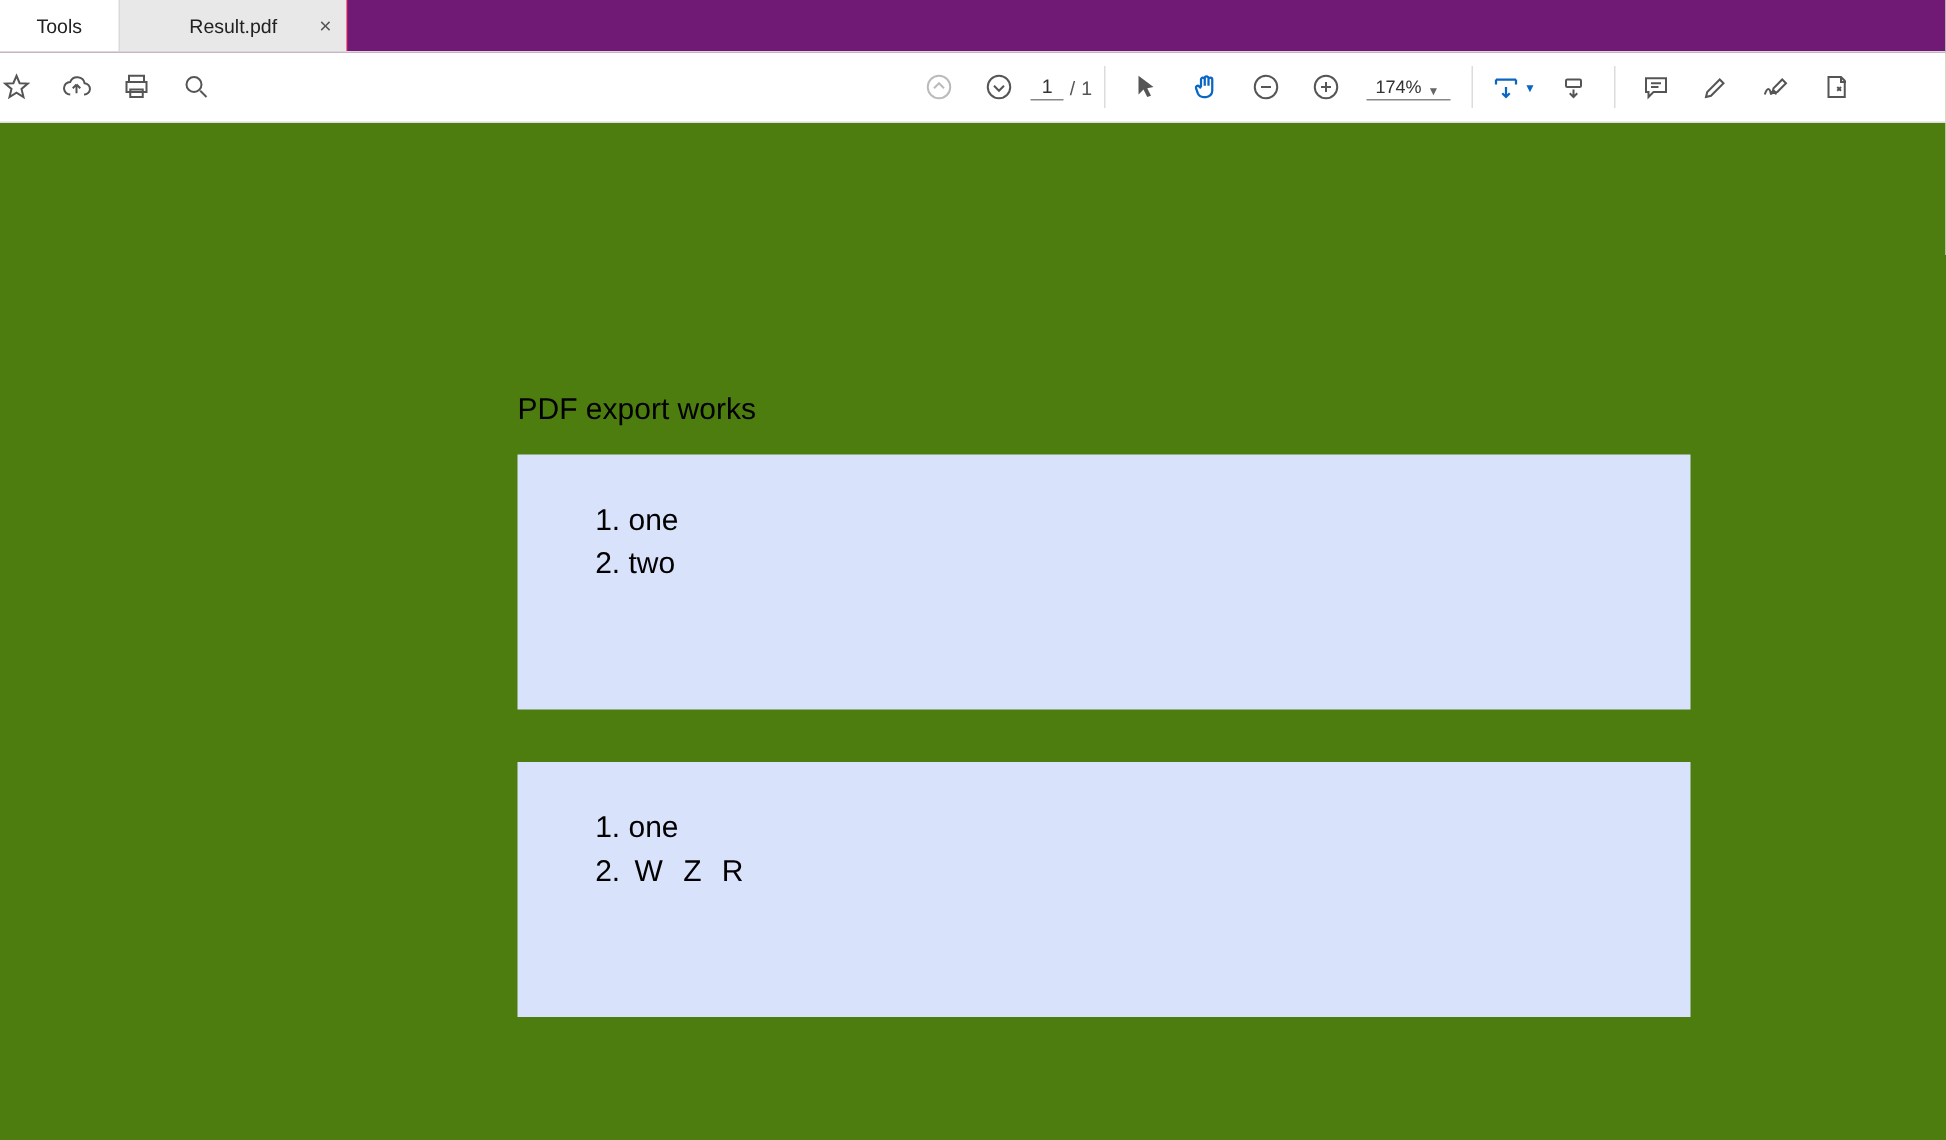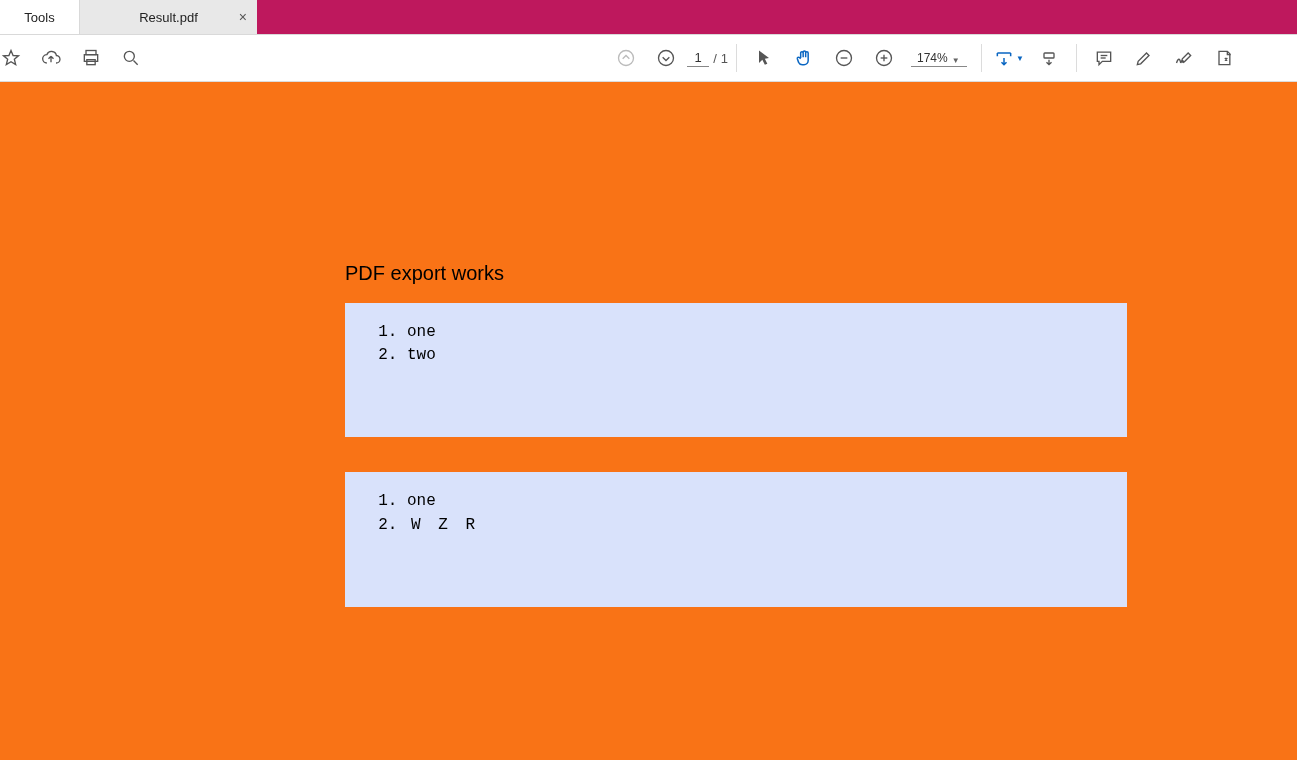--- a/index.html
+++ b/index.html
@@ -7,44 +7,44 @@
     margin: 0; padding: 0;
     width: 1297px; height: 760px;
     font-family: "Segoe UI", Arial, sans-serif;
     background: #ffffff;
     overflow: hidden;
   }
 
   
   .tab-bar {
     height: 35px;
-    background: #be185d;
+    background: #701a75;
     display: flex;
     align-items: stretch;
     border-bottom: 1px solid #d9d9d9;
   }
   .tab {
     display: flex;
     align-items: center;
     justify-content: center;
     font-size: 13px;
     color: #222;
     padding: 0 18px;
     position: relative;
     user-select: none;
   }
   .tab.tools {
     width: 80px;
     background: #ffffff;
     border-right: 1px solid #d9d9d9;
   }
   .tab.file {
-    width: 180px;
+    width: 152px;
     background: #e8e8e8;
-    border-right: 3px solid #be185d;
+    border-right: 1px solid #be185d;
     justify-content: center;
   }
   .tab.file .close {
     position: absolute;
     right: 10px;
     font-size: 14px;
     color: #555;
     line-height: 1;
   }
 
@@ -90,21 +90,21 @@
     min-width: 56px;
   }
   .zoom-sel .caret { font-size: 8px; color: #666; }
   .fit-btn { color:#0a66c2; display:flex; align-items:center; gap:2px;}
   .fit-btn .caret { font-size:8px; color:#0a66c2; }
 
   
   .viewport {
     position: relative;
     height: calc(760px - 35px - 47px);
-    background: #f97316;
+    background: #4d7c0f;
     overflow: hidden;
   }
   .page {
     position: absolute;
     left: 0; right: 0; top: 0;
     padding-top: 180px;
   }
   .content {
     margin-left: 345px;
     width: 782px;
@@ -114,22 +114,22 @@
     color: #000;
     margin: 0 0 18px 0;
     font-weight: 400;
   }
   .block {
     background: #d9e2fb;
     padding: 18px 30px 70px 30px;
     margin-bottom: 35px;
   }
   .block ol {
-    margin: 0; padding-left: 32px;
-    font-size: 16px; color: #000; font-family: Liberation Mono, monospace;
+    margin: 12px; padding-left: 32px;
+    font-size: 20px; color: #000;
   }
   .block ol li { line-height: 1.45; }
   .wzr { letter-spacing: 4px; padding-left: 4px; }
 </style>
 </head>
 <body>
 
 <div class="tab-bar">
   <div class="tab tools">
     <span>Tools</span>

